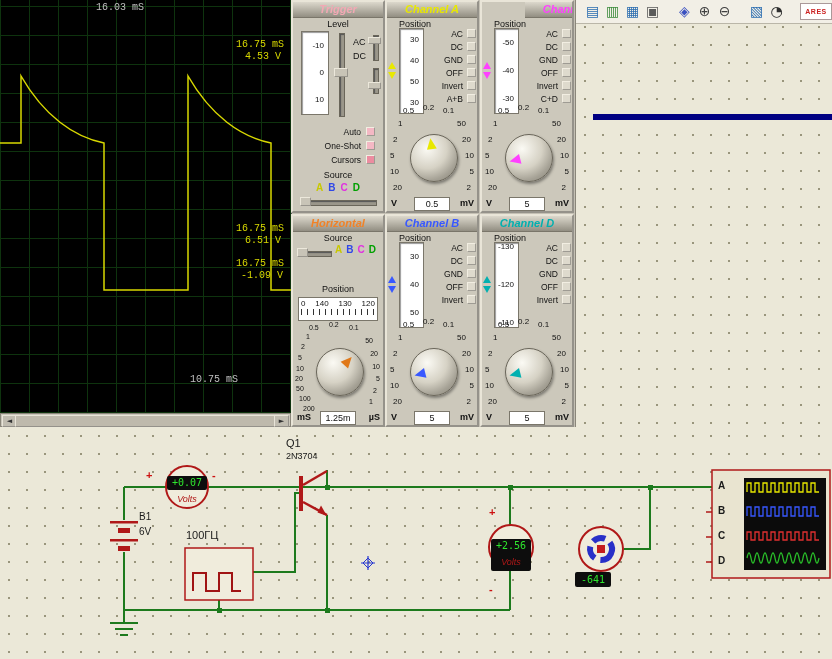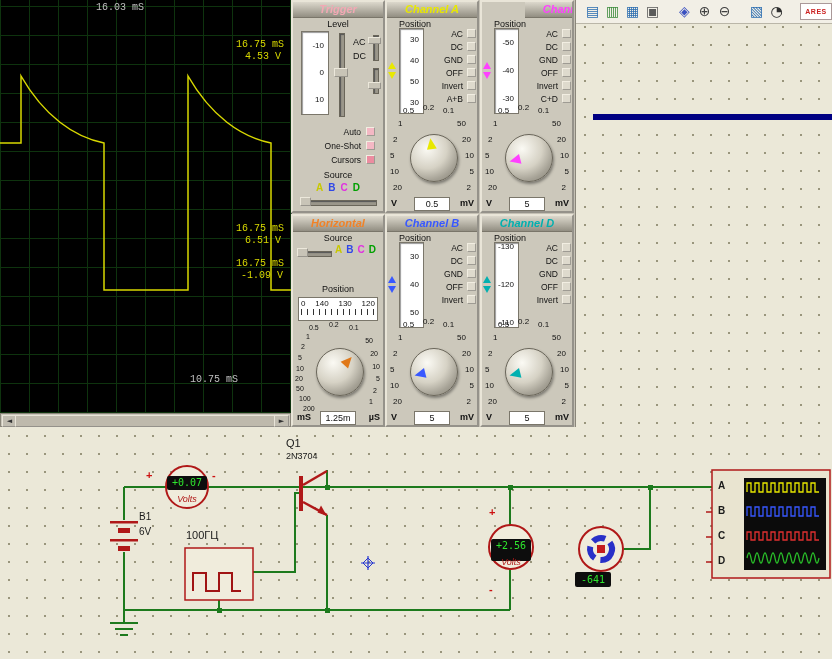--- a/index.html
+++ b/index.html
@@ -498,21 +498,21 @@
     <div class="slab" style="left:286px;top:24px;font-size:9px">2N3704</div>
     <div class="slab" style="left:139px;top:84px">B1</div>
     <div class="slab" style="left:139px;top:99px">6V</div>
     <div class="slab big" style="left:186px;top:102px">100ГЦ</div>
 
     <div class="lcd" style="left:167px;top:49px;width:40px;height:14px;line-height:14px">+0.07</div>
     <div class="meterunit" style="left:167px;top:67px;width:40px">Volts</div>
     <div class="redmark" style="left:146px;top:42px">+</div>
     <div class="redmark" style="left:212px;top:42px">-</div>
 
-    <div class="lcd" style="left:491px;top:112px;width:40px;height:22px;line-height:14px">+2.56</div>
+    <div class="lcd" style="left:491px;top:112px;width:40px;height:32px;line-height:14px">+2.56</div>
     <div class="meterunit" style="left:491px;top:130px;width:40px">Volts</div>
     <div class="redmark" style="left:489px;top:79px">+</div>
     <div class="redmark" style="left:489px;top:156px">-</div>
 
     <div class="lcd" style="left:575px;top:145px;width:36px;height:15px;line-height:15px">-641</div>
 
     <div class="slab pinlab" style="left:718px;top:53px">A</div>
     <div class="slab pinlab" style="left:718px;top:78px">B</div>
     <div class="slab pinlab" style="left:718px;top:103px">C</div>
     <div class="slab pinlab" style="left:718px;top:128px">D</div>

